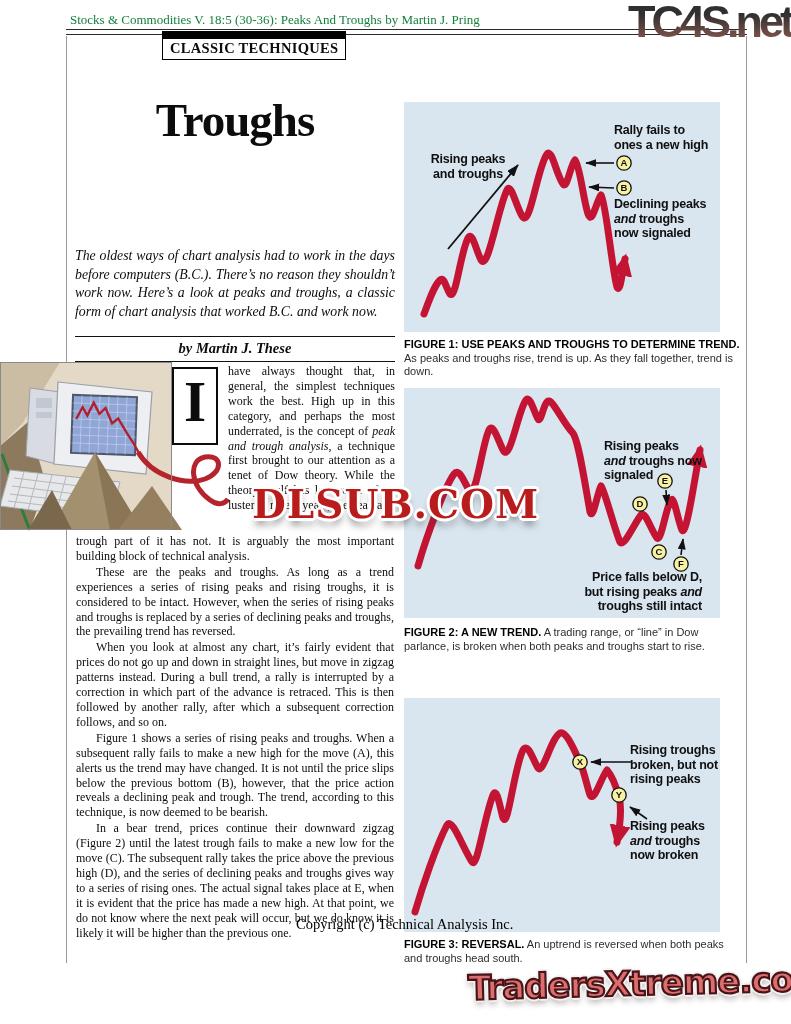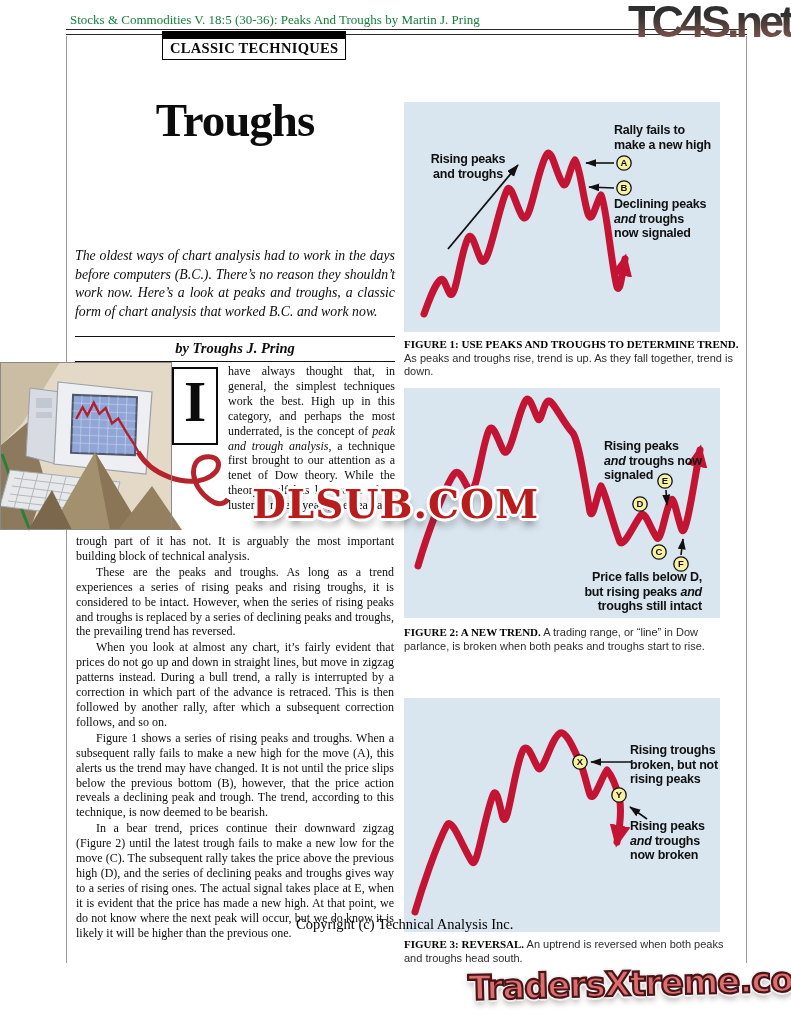--- a/index.html
+++ b/index.html
@@ -30,21 +30,21 @@
   .narrow-para{left:228px;top:364px;width:167px;}
   .main-text{left:75px;top:533px;width:320px;}
   .copyright{left:296px;top:916px;font-size:14.5px;color:#000000;white-space:nowrap;}
 
   
   .fig-panel{left:404px;width:316px;background:#d9e5ef;}
   .fig-panel svg{position:absolute;left:0;top:0;}
   .fig-label{position:absolute;font-family:"Liberation Sans",sans-serif;font-weight:bold;
              font-size:12.5px;line-height:14.6px;color:#101010;white-space:pre-line;letter-spacing:-.2px;}
   .fig-cap{left:404px;width:338px;font-family:"Liberation Sans",sans-serif;font-size:11px;line-height:13.6px;color:#2d2d2d;}
-  .fig-cap b{color:#000;font-family:Liberation Serif, serif;}
+  .fig-cap b{color:#000;}
   .svg-letter{font-family:"Liberation Sans",sans-serif;font-weight:bold;font-size:9.5px;text-anchor:middle;fill:#111;}
 
   
   .wm-tc4s{right:0;top:-4px;z-index:60;font-family:"Liberation Sans",sans-serif;font-weight:bold;
            font-size:45px;letter-spacing:-4px;line-height:52px;
            background:linear-gradient(#303030 35%,#8a5a50 90%);
            -webkit-background-clip:text;background-clip:text;color:transparent;}
   .wm-dlsub{left:252px;top:481px;z-index:60;font-family:"DejaVu Serif",serif;font-weight:bold;
             font-size:39px;letter-spacing:1px;color:#b91c1c;
             text-shadow:-3px 0 0 #fff,3px 0 0 #fff,0 -3px 0 #fff,0 3px 0 #fff,
@@ -79,21 +79,21 @@
   <div class="abs vrule" style="left:746px"></div>
   <div class="abs badge">
     <div class="badge-bar"></div>
     <div class="badge-box">CLASSIC TECHNIQUES</div>
   </div>
 
   <div class="abs title">
     <div>Troughs</div>
   </div>
   <div class="abs deck">The oldest ways of chart analysis had to work in the days before computers (B.C.). There’s no reason they shouldn’t work now. Here’s a look at peaks and troughs, a classic form of chart analysis that worked B.C. and work now.</div>
-  <div class="abs byline">by Troughs J. Pring</div>
+  <div class="abs byline">by Martin J. These</div>
 
   <svg class="abs" style="left:0;top:362px" width="230" height="170" viewBox="0 0 230 170">
     <rect x="0" y="0" width="172" height="168" fill="#e3d9c6"></rect>
     <polygon points="0,0 60,0 22,62 0,84" fill="#cabda4"></polygon>
     <polygon points="0,84 28,60 46,122 30,168 0,168" fill="#8d7a5e"></polygon>
     <path d="M2,92 C 12,120 22,150 30,168" stroke="#2e7d3a" stroke-width="3" fill="none"></path>
 
     <polygon points="30,26 60,30 56,102 26,94" fill="#d8dce2" stroke="#9aa0aa" stroke-width="1"></polygon>
     <rect x="36" y="36" width="16" height="10" fill="#c2c8d2"></rect>
     <rect x="36" y="50" width="16" height="6" fill="#c2c8d2"></rect>
@@ -147,21 +147,21 @@
         <text class="svg-letter" x="220" y="64.4">A</text>
       </g>
       <g>
         <circle cx="220" cy="86" r="7.2" fill="#f8f1a2" stroke="#111" stroke-width="1.3"></circle>
         <text class="svg-letter" x="220" y="89.4">B</text>
       </g>
     </svg>
     <div class="fig-label" style="left:26px;top:50px;width:76px;text-align:center">Rising peaks
 and troughs</div>
     <div class="fig-label" style="left:210px;top:21px">Rally fails to
-make a new high</div>
+ones a new high</div>
     <div class="fig-label" style="left:210px;top:95px">Declining peaks
 <i>and</i> troughs
 now signaled</div>
   </div>
   <div class="abs fig-cap" style="top:338px">
     <b>FIGURE 1: USE PEAKS AND TROUGHS TO DETERMINE TREND.</b><span> As peaks and troughs rise, trend is up. As they fall together, trend is down.</span>
   </div>
 
   <div class="abs fig-panel" style="top:388px;height:230px">
     <svg width="316" height="230" viewBox="0 0 316 230">

